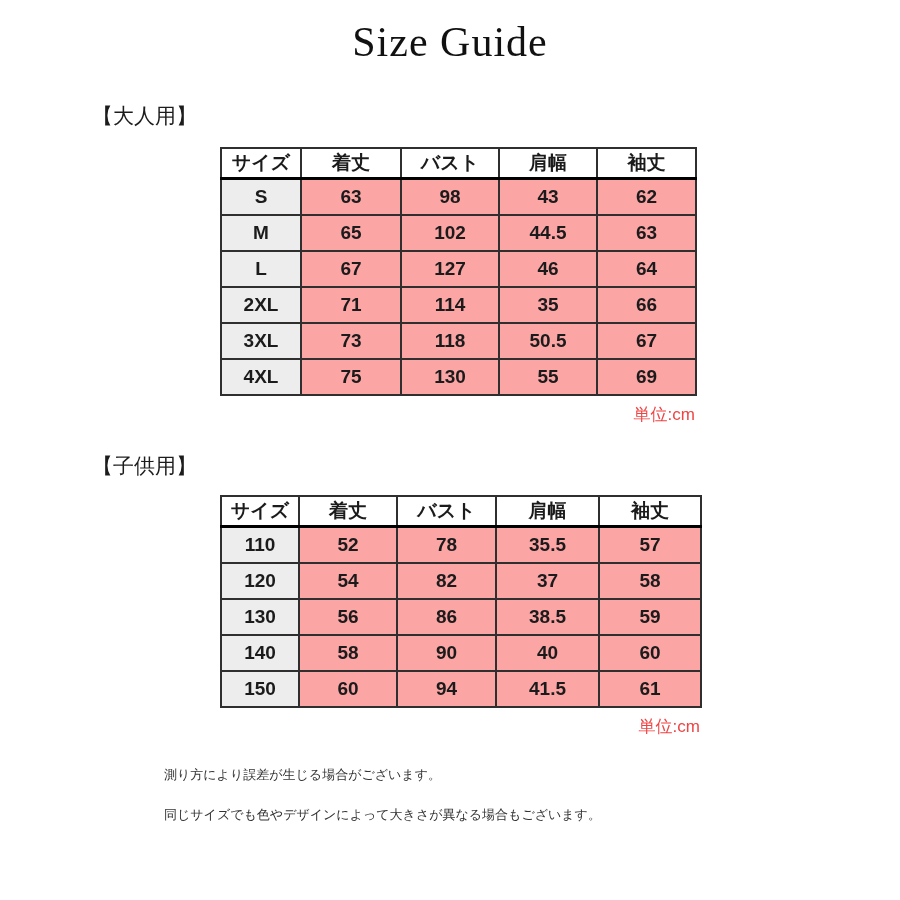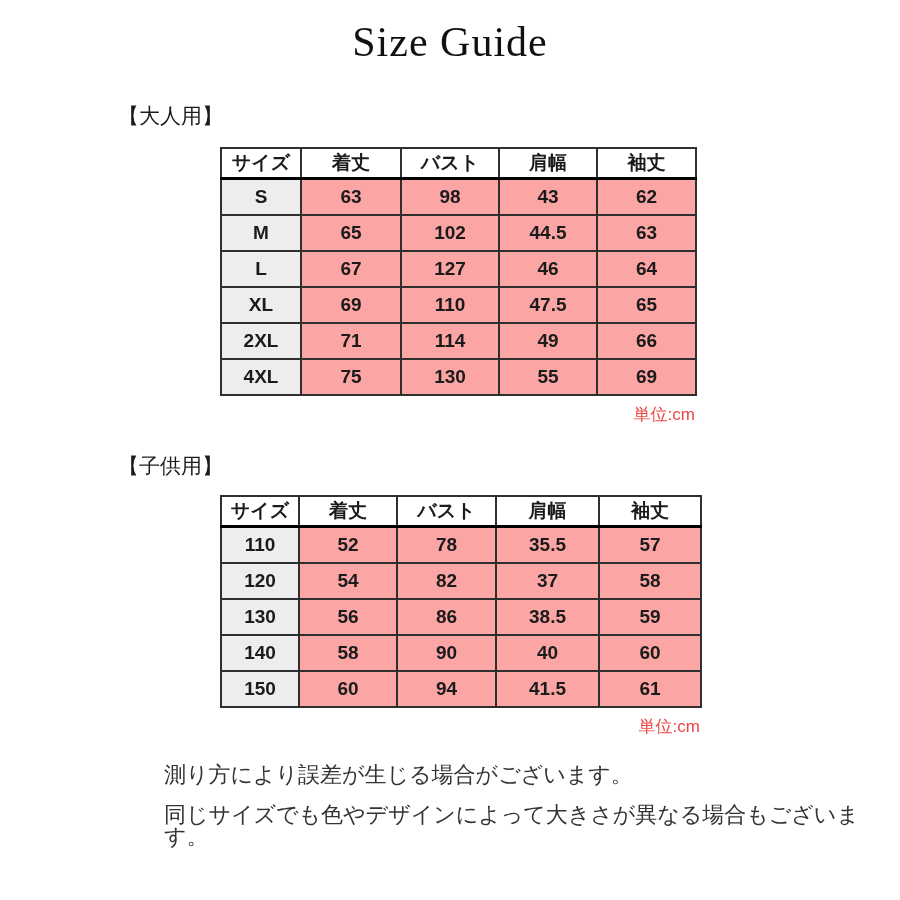--- a/index.html
+++ b/index.html
@@ -20,21 +20,21 @@
     font-size: 42px;
     letter-spacing: 1px;
     text-align: center;
     margin: 18px 0 0 0;
     color: #111111;
   }
   .section-label {
     font-size: 21px;
     font-weight: 400;
     color: #1c1c1c;
-    margin-left: 118px;
+    margin-left: 92px;
   }
   .section-label.adult { margin-top: 36px; }
   .section-label.kids  { margin-top: 26px; }
   .table-wrap {
     margin-left: 220px;
   }
   .table-wrap.adult { width: 475px; margin-top: 17px; }
   .table-wrap.kids  { width: 480px; margin-top: 15px; }
   table.size-table {
     border-collapse: collapse;
@@ -79,21 +79,21 @@
     text-align: right;
     font-size: 17px;
     font-weight: 400;
     color: #ef4444;
     margin-top: 7px;
   }
   .notes {
     margin: 26px 0 0 164px;
   }
   .notes p {
-    font-size: 22px;
+    font-size: 13px;
     font-weight: 400;
     color: #333333;
     margin: 0 0 18px 0;
     line-height: 22px;
   }
 </style>
 </head>
 <body>
 
 <div class="page">
@@ -136,32 +136,32 @@
               <td>63</td>
             </tr>
             <tr>
               <td>L</td>
               <td>67</td>
               <td>127</td>
               <td>46</td>
               <td>64</td>
             </tr>
             <tr>
-              <td>XL</td>
-              <td>69</td>
-              <td>110</td>
-              <td>47.5</td>
-              <td>65</td>
-            </tr>
-            <tr>
               <td>2XL</td>
               <td>71</td>
               <td>114</td>
-              <td>49</td>
+              <td>35</td>
               <td>66</td>
+            </tr>
+            <tr>
+              <td>3XL</td>
+              <td>73</td>
+              <td>118</td>
+              <td>50.5</td>
+              <td>67</td>
             </tr>
             <tr>
               <td>4XL</td>
               <td>75</td>
               <td>130</td>
               <td>55</td>
               <td>69</td>
             </tr>
           </tbody>
       </table>

